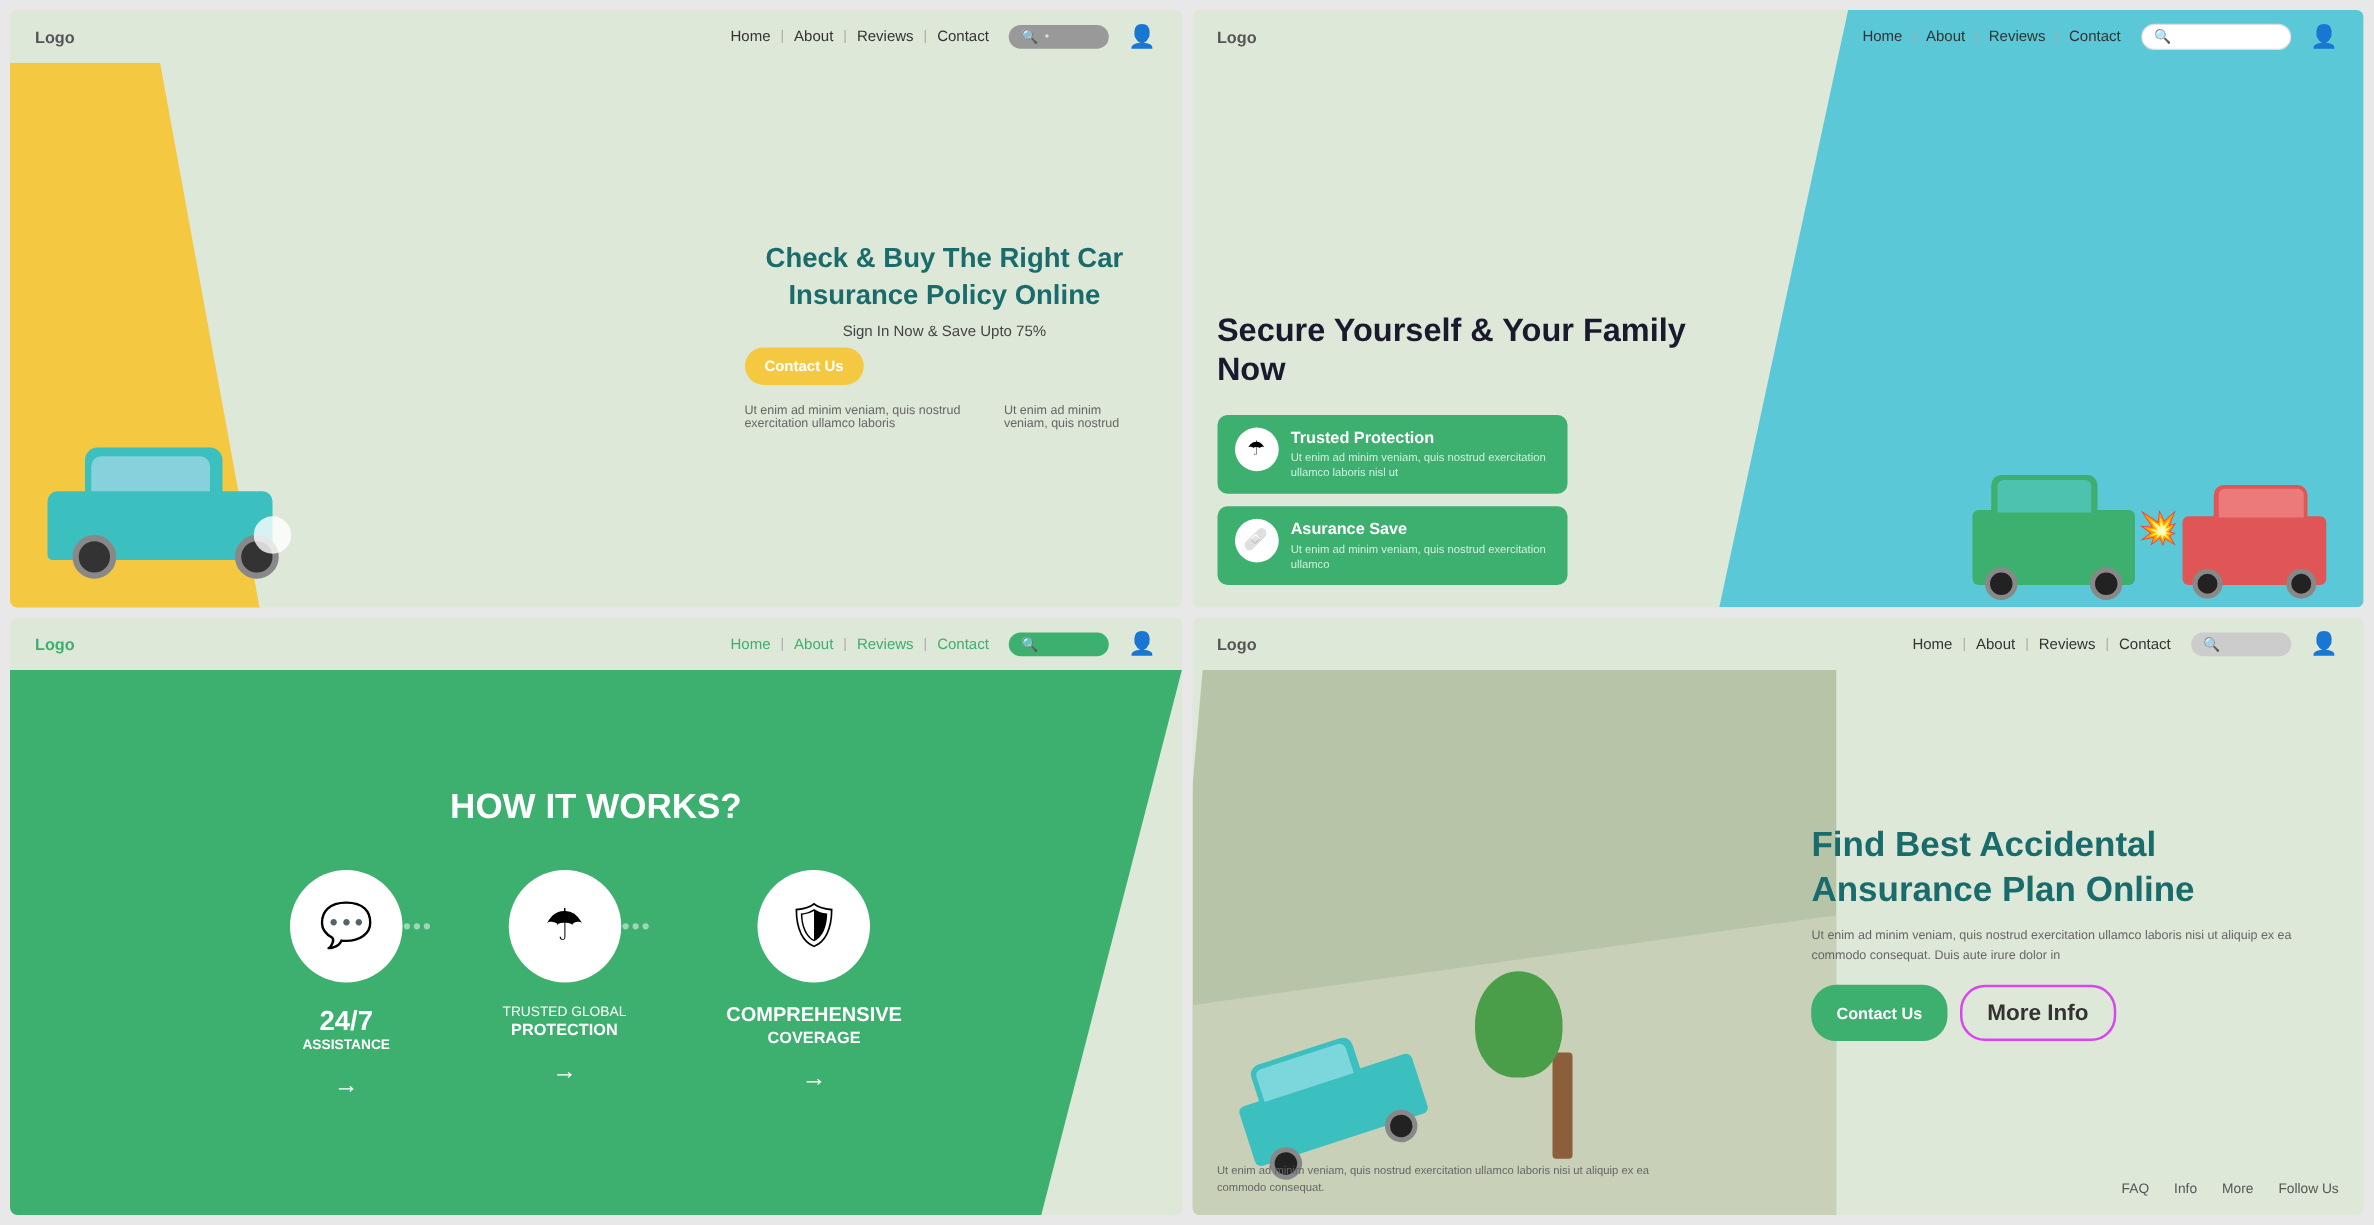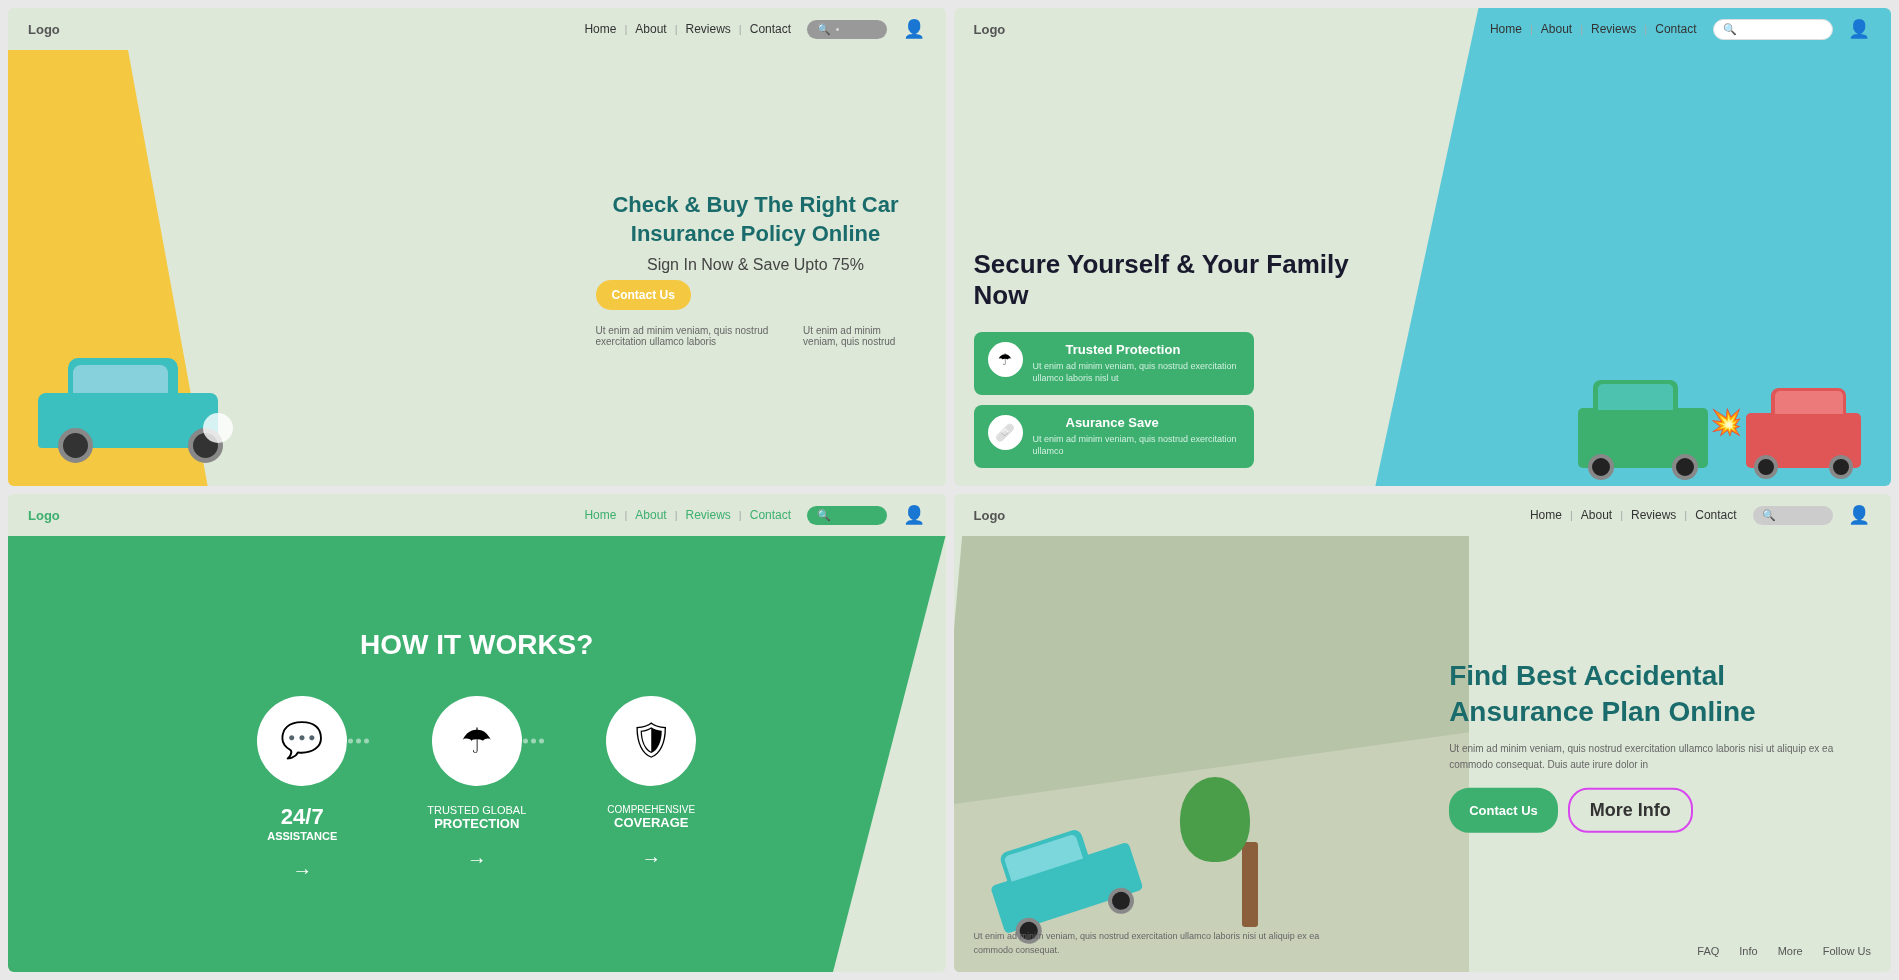--- a/index.html
+++ b/index.html
@@ -143,21 +143,21 @@
       text-align: center;
     }
     .panel1 .main-title {
       font-size: 22px;
       font-weight: bold;
       color: #1a6b6b;
       line-height: 1.3;
       margin-bottom: 8px;
     }
     .panel1 .subtitle {
-      font-size: 16px;
+      font-size: 12px;
       color: #444;
       margin-bottom: 6px;
     }
     .panel1 .email-row {
       display: flex;
       gap: 5px;
       margin-bottom: 15px;
     }
     .panel1 .email-input {
       flex: 1;
@@ -262,21 +262,20 @@
       align-items: center;
       justify-content: center;
       font-size: 16px;
       flex-shrink: 0;
     }
     .panel2 .feature-text h4 {
       color: white;
       font-size: 13px;
       font-weight: bold;
       margin-bottom: 3px;
-      margin-left: 33px;
     }
     .panel2 .feature-text p {
       color: #d0f0e0;
       font-size: 9px;
       line-height: 1.4;
     }
     .panel2 .cars-collision {
       position: absolute;
       right: 30px;
       bottom: 20px;
@@ -614,21 +613,21 @@
           <div style="color:white;text-align:center;margin-top:8px;">
             <div style="font-size:11px;font-weight:normal;text-transform:uppercase;">TRUSTED GLOBAL</div>
             <div style="font-size:13px;font-weight:900;text-transform:uppercase;">PROTECTION</div>
           </div>
           <div style="color:white;font-size:20px;margin-top:5px;">→</div>
         </div>
 
         <div class="feature-item">
           <div class="feature-bubble">🛡</div>
           <div style="color:white;text-align:center;margin-top:8px;">
-            <div style="font-size:10px;font-weight:normal;text-transform:uppercase;">COMPREHENSIVE</div>
+            <div style="font-size:16px;font-weight:bold;text-transform:uppercase;">COMPREHENSIVE</div>
             <div style="font-size:13px;font-weight:900;text-transform:uppercase;">COVERAGE</div>
           </div>
           <div style="color:white;font-size:20px;margin-top:5px;">→</div>
         </div>
       </div>
     </div>
   </div>
 
   <div class="panel panel4">
     <div class="navbar">

